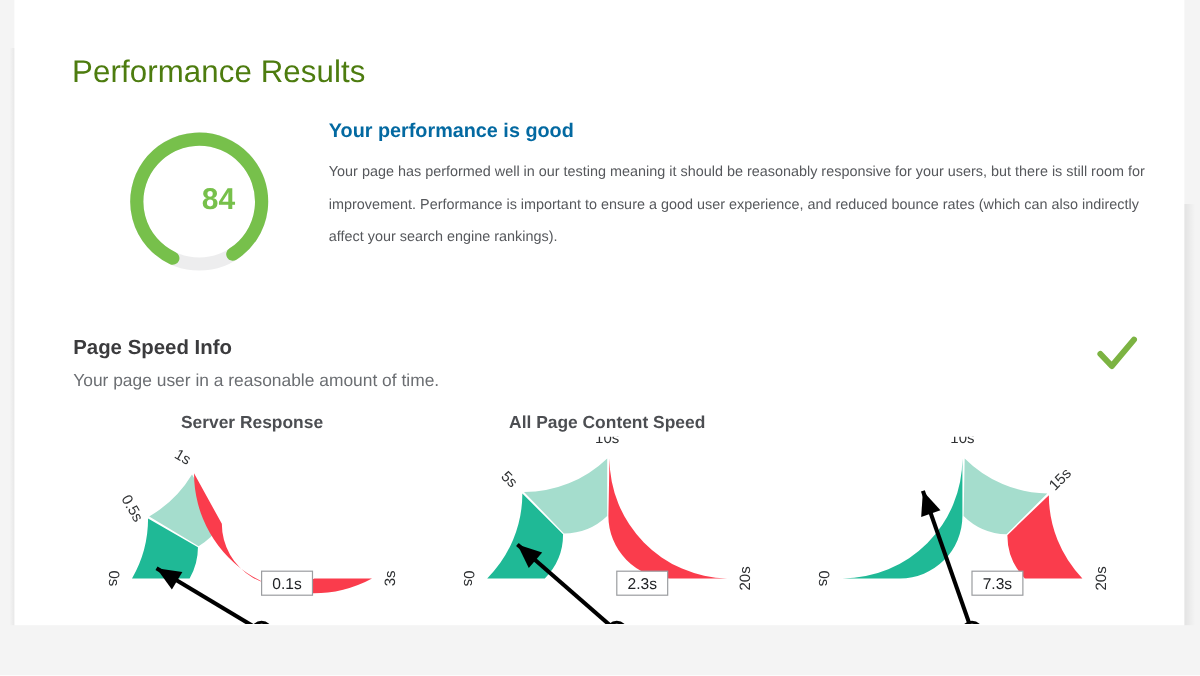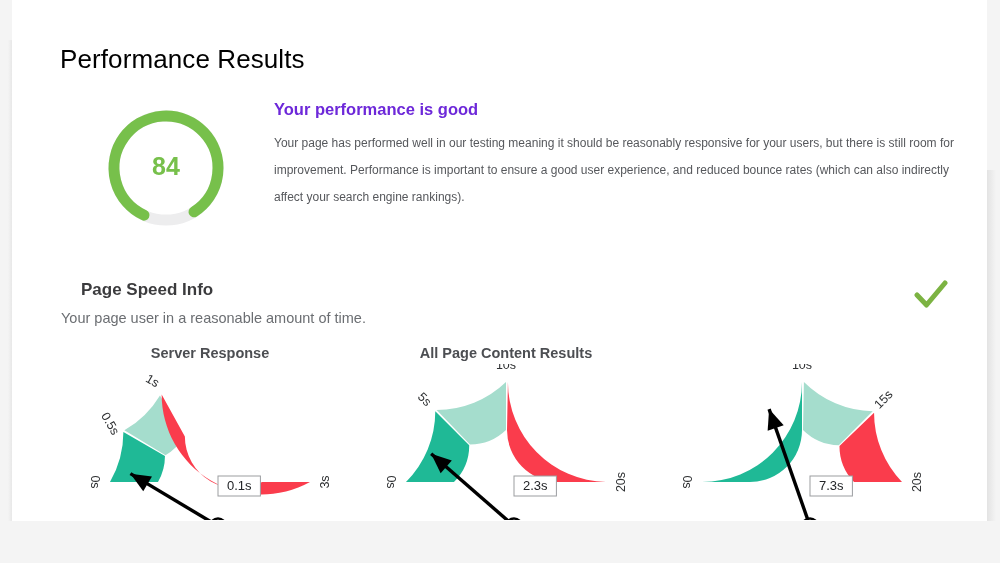--- a/index.html
+++ b/index.html
@@ -33,64 +33,63 @@
     position: absolute;
     left: 8px; top: 40px;
     width: 4px; height: 481px;
     background: linear-gradient(to left, rgba(0,0,0,0.05), rgba(0,0,0,0));
   }
   #page-title {
     position: absolute;
     left: 60px; top: 44px;
     font-size: 26px;
     font-weight: 400;
-    color: #000000;
+    color: #4d7c0f;
     letter-spacing: 0.1px;
   }
 
   
   #score-wrap {
     position: absolute;
     left: 105px; top: 102px;
     width: 122px; height: 132px;
   }
   #score-ring { position: absolute; left: 0; top: 0; }
   #score-value {
     position: absolute;
-    left: 0; top: 0; width: 122px; height: 132px;
+    left: 16px; top: 0; width: 122px; height: 132px;
     display: flex; align-items: center; justify-content: center;
     font-size: 25px; font-weight: 700;
     color: #77c04b;
     padding-bottom: 4px;
   }
 
   #summary {
     position: absolute;
     left: 274px; top: 100px;
     width: 680px;
   }
   #summary-heading {
     font-size: 16.5px;
     font-weight: 700;
-    color: #6d28d9;
+    color: #0369a1;
     margin-bottom: 11px;
   }
   #summary-body {
     font-size: 12px;
     line-height: 27px;
     color: #56585c;
   }
 
   
   #psi-heading {
     position: absolute;
     left: 61px; top: 280px;
     font-size: 17px; font-weight: 700;
     color: #3b3b3d;
-    margin-left: 20px;
   }
   #psi-sub {
     position: absolute;
     left: 61px; top: 310px;
     font-size: 14.5px;
     color: #6b6e72;
   }
   #psi-check {
     position: absolute;
     left: 914px; top: 278px;
@@ -175,21 +174,21 @@
           <text x="90.00000000000003" y="17.54105316100511" text-anchor="middle" dominant-baseline="middle" class="tick-label" transform="rotate(30 90.00000000000003 17.54105316100511)">1s</text>
           <text x="264" y="118" text-anchor="middle" dominant-baseline="middle" class="tick-label" transform="rotate(-90 264 118)">3s</text>
           <line x1="156" y1="162" x2="68.43824837053813" y2="109.6377229385877" stroke="#000000" stroke-width="3.4"></line>
           <polygon points="68.43824837053813,109.6377229385877 89.96570621817142,112.6073287404361 81.24070117505555,127.19754076760016" fill="#000000"></polygon>
           <circle cx="156" cy="162" r="7.5" fill="#ffffff" stroke="#000000" stroke-width="2.6"></circle>
           <rect x="156" y="112" width="42.4" height="20" fill="#ffffff" stroke="#9b9da0" stroke-width="1"></rect>
           <text x="177.2" y="123" text-anchor="middle" dominant-baseline="middle" class="value-text">0.1s</text>
         </svg>
     </div>
     <div class="gauge">
-      <div class="gauge-title">All Page Content Results</div>
+      <div class="gauge-title">All Page Content Speed</div>
       <svg class="gauge-svg" width="296" height="156" viewBox="0 0 296 156">
           <path d="M 77.28932188134526 47.289321881345245 A 100 100 0 0 1 48 117.99999999999999 L 96 118 A 52 52 0 0 0 111.23044737829953 81.23044737829952 Z" fill="#1fb996"></path>
           <path d="M 148 18 A 100 100 0 0 1 78.65981717241873 45.944888831966935 L 111.94310492965774 80.53134219262282 A 52 52 0 0 0 148 66 Z" fill="#a5ddcd"></path>
           <path d="M 248 118 A 100 100 0 0 1 149.91974423996896 18.018428787835575 L 148.99826700478386 66.0095829696745 A 52 52 0 0 0 200 118 Z" fill="#fa3c4c"></path>
           <text x="32" y="117.99999999999999" text-anchor="middle" dominant-baseline="middle" class="tick-label" transform="rotate(90 32 117.99999999999999)">0s</text>
           <text x="65.97561338236049" y="35.97561338236048" text-anchor="middle" dominant-baseline="middle" class="tick-label" transform="rotate(45 65.97561338236049 35.97561338236048)">5s</text>
           <text x="148" y="2" text-anchor="middle" dominant-baseline="middle" class="tick-label" transform="rotate(0 148 2)">10s</text>
           <text x="264" y="118" text-anchor="middle" dominant-baseline="middle" class="tick-label" transform="rotate(-90 264 118)">20s</text>
           <line x1="156" y1="162" x2="73.16447753361061" y2="89.72201249765945" stroke="#000000" stroke-width="3.4"></line>
           <polygon points="73.16447753361061,89.72201249765945 93.82269745805485,96.46648798158665 82.64591727040542,109.27584333761325" fill="#000000"></polygon>

